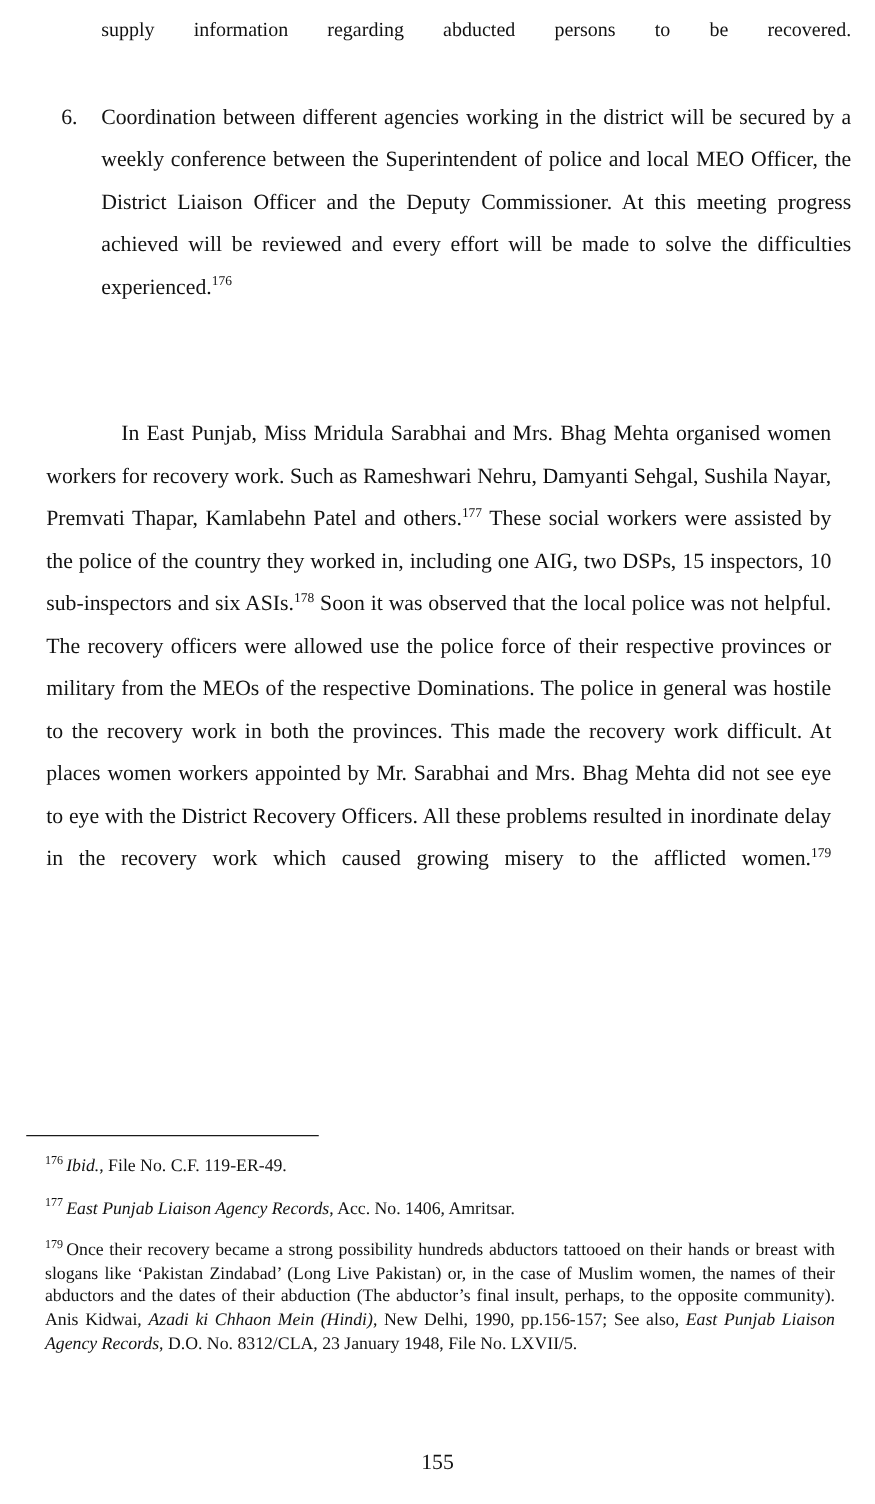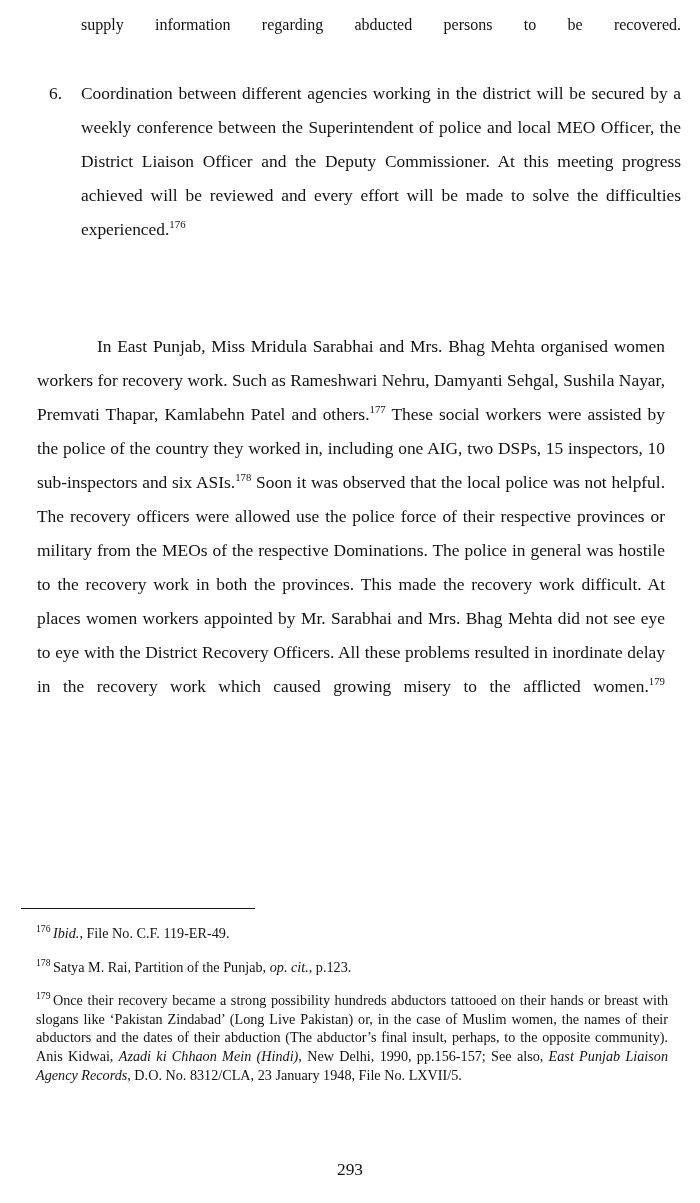--- a/index.html
+++ b/index.html
@@ -152,21 +152,21 @@
 
     <p class="para"><span>In East Punjab, Miss Mridula Sarabhai and Mrs. Bhag Mehta organised women workers for recovery work. Such as Rameshwari Nehru, Damyanti Sehgal, Sushila Nayar, Premvati Thapar, Kamlabehn Patel and others.</span><sup class="fn">177</sup><span> These social workers were assisted by the police of the country they worked in, including one AIG, two DSPs, 15 inspectors, 10 sub-inspectors and six ASIs.</span><sup class="fn">178</sup><span> Soon it was observed that the local police was not helpful. The recovery officers were allowed use the police force of their respective provinces or military from the MEOs of the respective Dominations. The police in general was hostile to the recovery work in both the provinces. This made the recovery work difficult. At places women workers appointed by Mr. Sarabhai and Mrs. Bhag Mehta did not see eye to eye with the District Recovery Officers. All these problems resulted in inordinate delay in the recovery work which caused growing misery to the afflicted women.</span><sup class="fn">179</sup></p>
 
   </div>
 
   <div class="footnotes">
     <div class="fn-rule"></div>
 
     <p class="fn-item nojust"><span class="fn-num">176</span><span class="it">Ibid.</span><span>, File No. C.F. 119-ER-49.</span></p>
 
+    <p class="fn-item nojust"><span class="fn-num">177</span><span class="it">East Punjab Liaison Agency Records</span><span>, Acc. No. 1406, Amritsar.</span></p>
 
-    <p class="fn-item nojust"><span class="fn-num">178</span><span>Satya M. Rai, Partition of the Punjab, </span><span class="it">op. cit.</span><span>, p.123.</span></p>
 
     <p class="fn-item block"><span class="fn-num">179</span><span>Once their recovery became a strong possibility hundreds abductors tattooed on their hands or breast with slogans like ‘Pakistan Zindabad’ (Long Live Pakistan) or, in the case of Muslim women, the names of their abductors and the dates of their abduction (The abductor’s final insult, perhaps, to the opposite community). Anis Kidwai, </span><span class="it">Azadi ki Chhaon Mein (Hindi)</span><span>, New Delhi, 1990, pp.156-157; See also, </span><span class="it">East Punjab Liaison Agency Records</span><span>, D.O. No. 8312/CLA, 23 January 1948, File No. LXVII/5.</span></p>
   </div>
 
-  <div class="folio">293</div>
+  <div class="folio">155</div>
 
 </div>
 
 </body></html>

